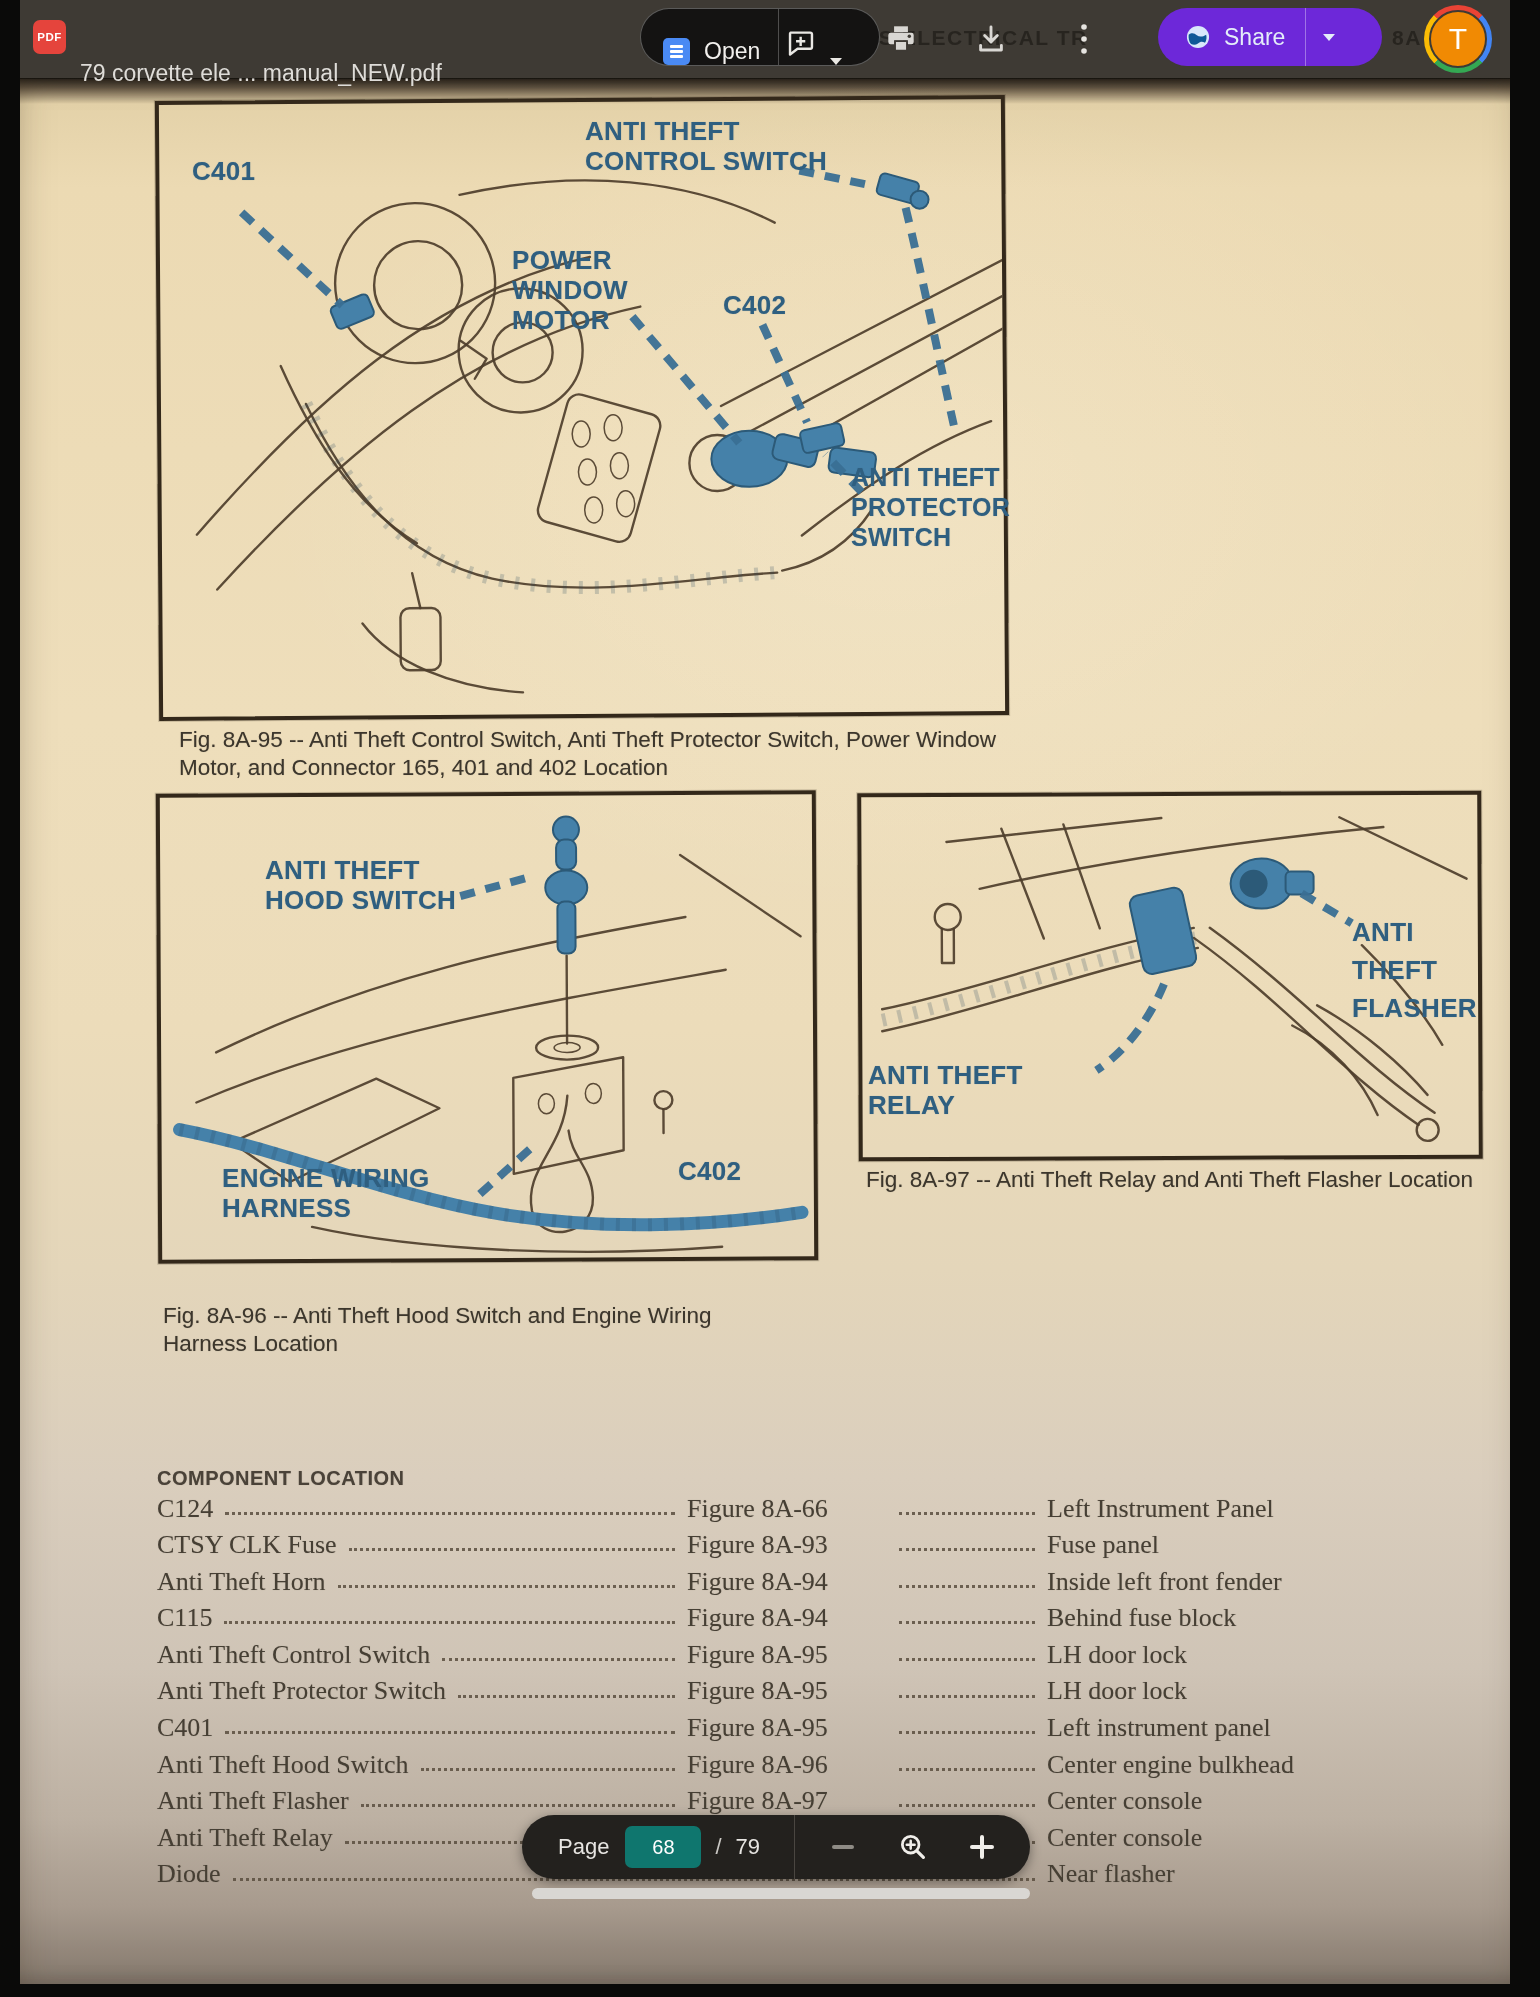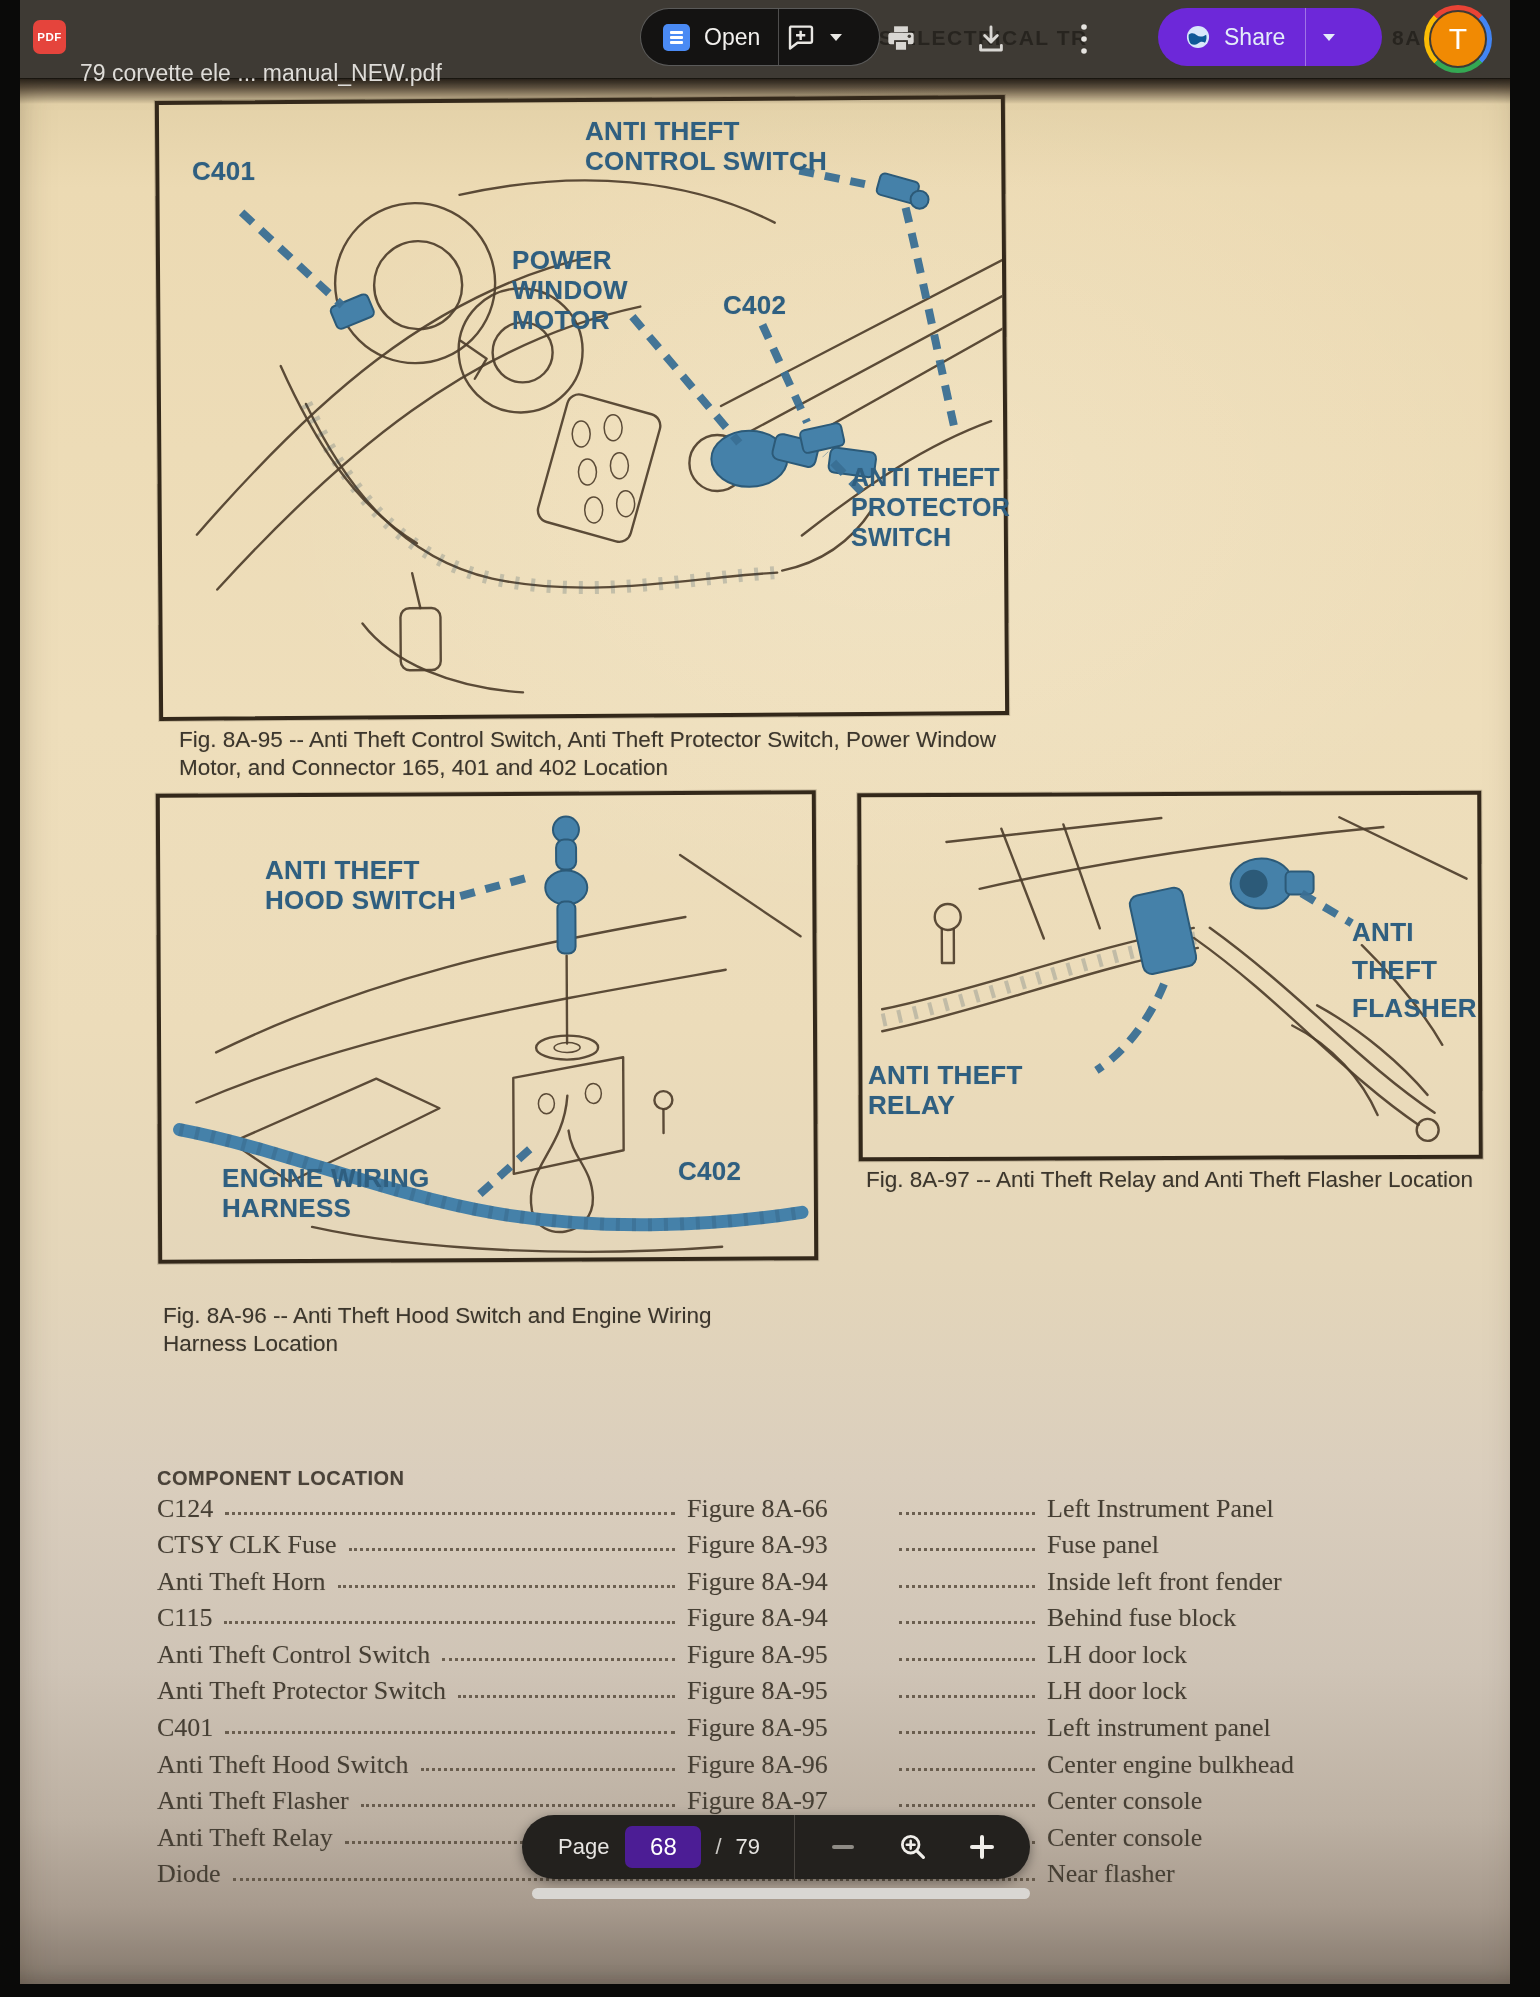--- a/index.html
+++ b/index.html
@@ -23,21 +23,21 @@
   
   .toolbar{position:absolute;left:0;top:0;width:1540px;height:78px;background:#3e3a34;z-index:30;
     box-shadow:0 1px 0 rgba(0,0,0,.35);}
   .bleed{position:absolute;top:26px;font-weight:bold;font-size:21px;letter-spacing:1.5px;color:#24211c;opacity:.85;white-space:nowrap;}
   .bleed.left{left:856px;}
   .bleed.right{left:1392px;}
   .pdf-chip{position:absolute;left:33px;top:20px;width:33px;height:34px;border-radius:7px;background:#e5443c;color:#fff;
     font-weight:bold;font-size:11.5px;display:flex;align-items:center;justify-content:center;letter-spacing:.5px;}
   .filename{position:absolute;left:80px;top:24px;font-size:23px;color:#dedcd8;white-space:nowrap;margin-top:36px;}
   .pill{position:absolute;top:8px;height:58px;border-radius:29px;display:flex;align-items:center;}
-  .open-pill{left:640px;width:240px;background:#141312;border:1px solid rgba(255,255,255,.30);box-sizing:border-box;}
+  .open-pill{left:640px;width:240px;background:#141312;border:1px solid rgba(255,255,255,.30);box-sizing:border-box;align-items:flex-end;}
   .docs-ic{margin-left:22px;width:27px;height:27px;border-radius:5px;background:#4a8af4;position:relative;flex:0 0 auto;}
   .docs-ic i{position:absolute;left:7px;width:13px;height:3px;background:#fff;border-radius:1px;}
   .docs-ic i:nth-child(1){top:7px}.docs-ic i:nth-child(2){top:12px}.docs-ic i:nth-child(3){top:17px}
   .open-label{margin-left:14px;font-size:23px;color:#f2f0ed;}
   .vdiv{width:1px;align-self:stretch;background:rgba(255,255,255,.25);}
   .open-pill .vdiv{margin-left:18px;}
   .caret{width:0;height:0;border-left:6px solid transparent;border-right:6px solid transparent;border-top:7px solid #e9e7e3;margin-left:7px;}
   .tbtn{position:absolute;top:16px;width:46px;height:46px;display:flex;align-items:center;justify-content:center;background:none;border:none;padding:0;}
   .share-pill{left:1158px;width:224px;background:#6d28d9;}
   .share-label{margin-left:12px;font-size:23px;color:#e4edf9;}
@@ -77,22 +77,22 @@
   .cfig{flex:0 0 200px;}
   .cloc{flex:0 0 345px;}
 
   
   .pager{position:absolute;left:522px;top:1815px;width:508px;height:64px;border-radius:32px;background:#23211e;z-index:20;
     display:flex;align-items:center;box-shadow:0 3px 12px rgba(0,0,0,.4);}
   .pager-left{flex:0 0 272px;display:flex;align-items:center;padding-left:36px;box-sizing:border-box;}
   .pager .vdiv{background:#4a4641;}
   .pager-right{flex:1;display:flex;align-items:center;justify-content:space-evenly;}
   .page-word{font-size:22px;color:#e7e5e2;}
-  .page-input{width:72px;height:40px;margin-left:16px;border:none;border-radius:7px;background:#4c1d95;color:#fff;
-    font-size:24px;text-align:center;font-family:"Liberation Sans",sans-serif;}
+  .page-input{width:72px;height:40px;margin-left:16px;border:none;border-radius:7px;background:#0f766e;color:#fff;
+    font-size:20px;text-align:center;font-family:"Liberation Sans",sans-serif;}
   .page-sep{margin-left:14px;font-size:22px;color:#c9c7c3;}
   .page-total{margin-left:14px;font-size:22px;color:#e7e5e2;}
   .zbtn{background:none;border:none;padding:0;display:flex;align-items:center;justify-content:center;width:44px;height:44px;}
   .minus-glyph{width:22px;height:3.5px;background:#8e8b85;border-radius:2px;}
   .plus-glyph{position:relative;width:24px;height:24px;}
   .plus-glyph:before,.plus-glyph:after{content:"";position:absolute;background:#f0eeea;border-radius:2px;}
   .plus-glyph:before{left:0;top:10px;width:24px;height:4px;}
   .plus-glyph:after{left:10px;top:0;width:4px;height:24px;}
   .hscroll{position:absolute;left:532px;top:1888px;width:498px;height:11px;border-radius:6px;background:#d9d7d3;z-index:20;}
 </style>

